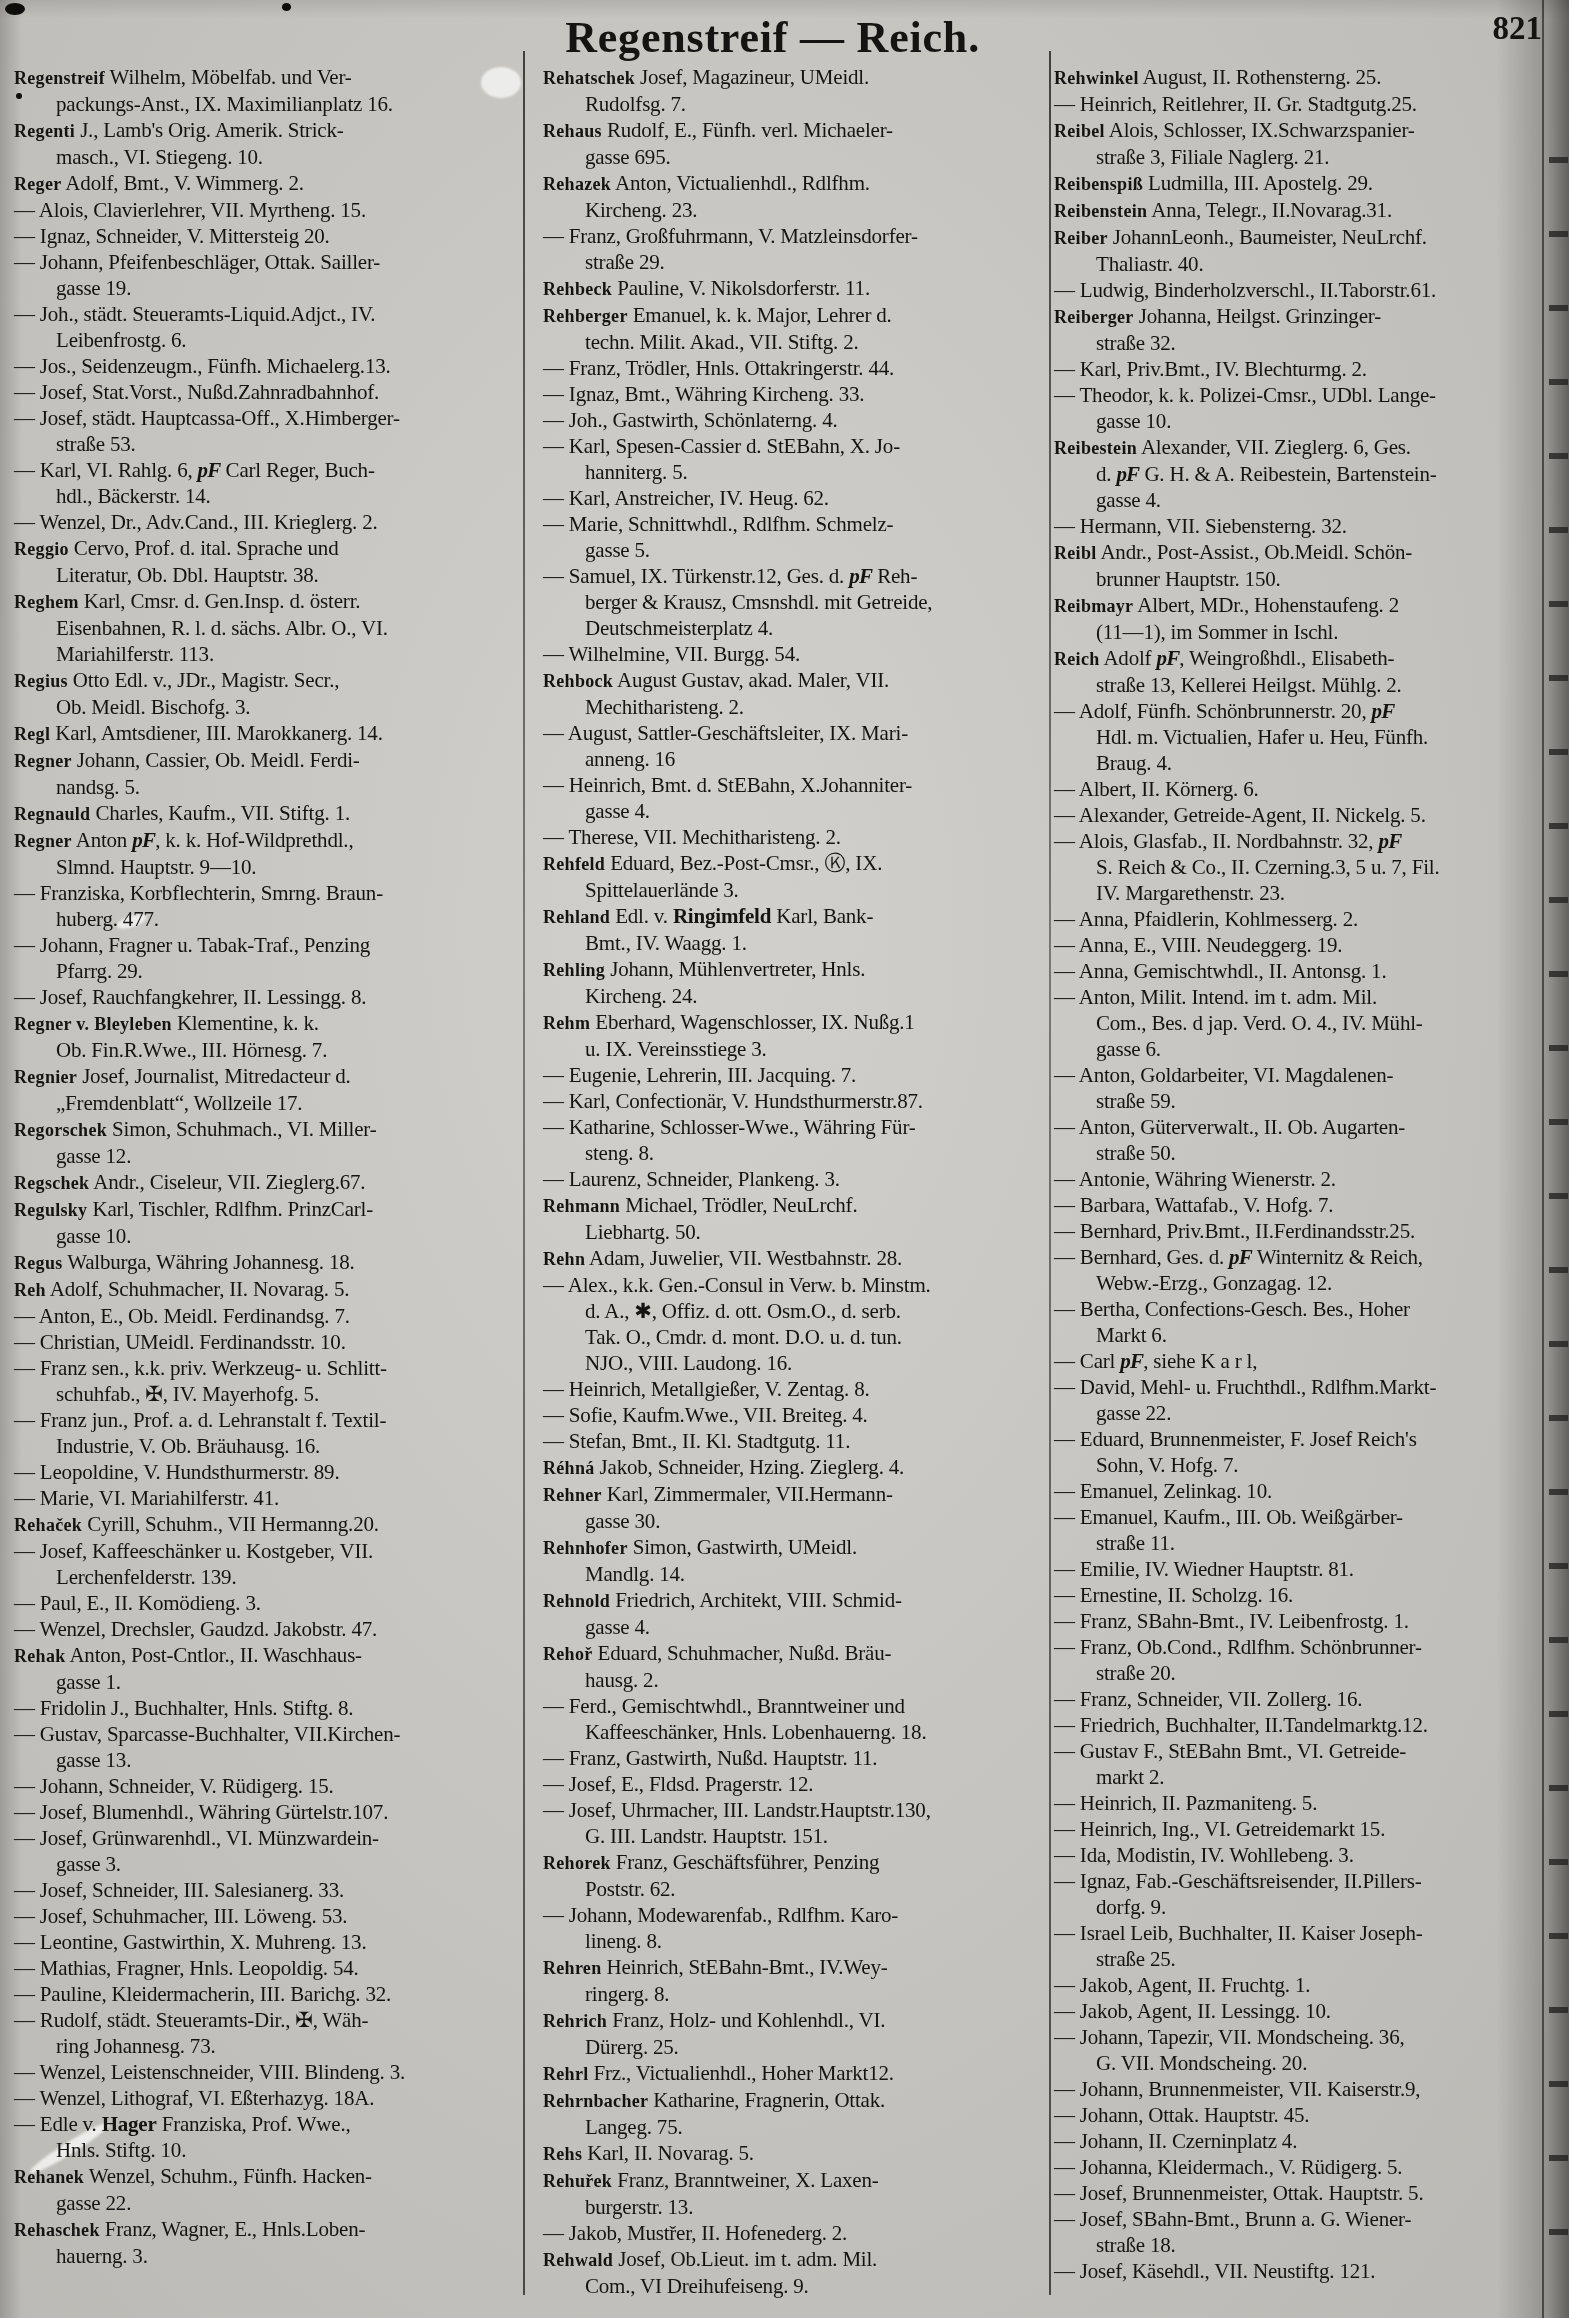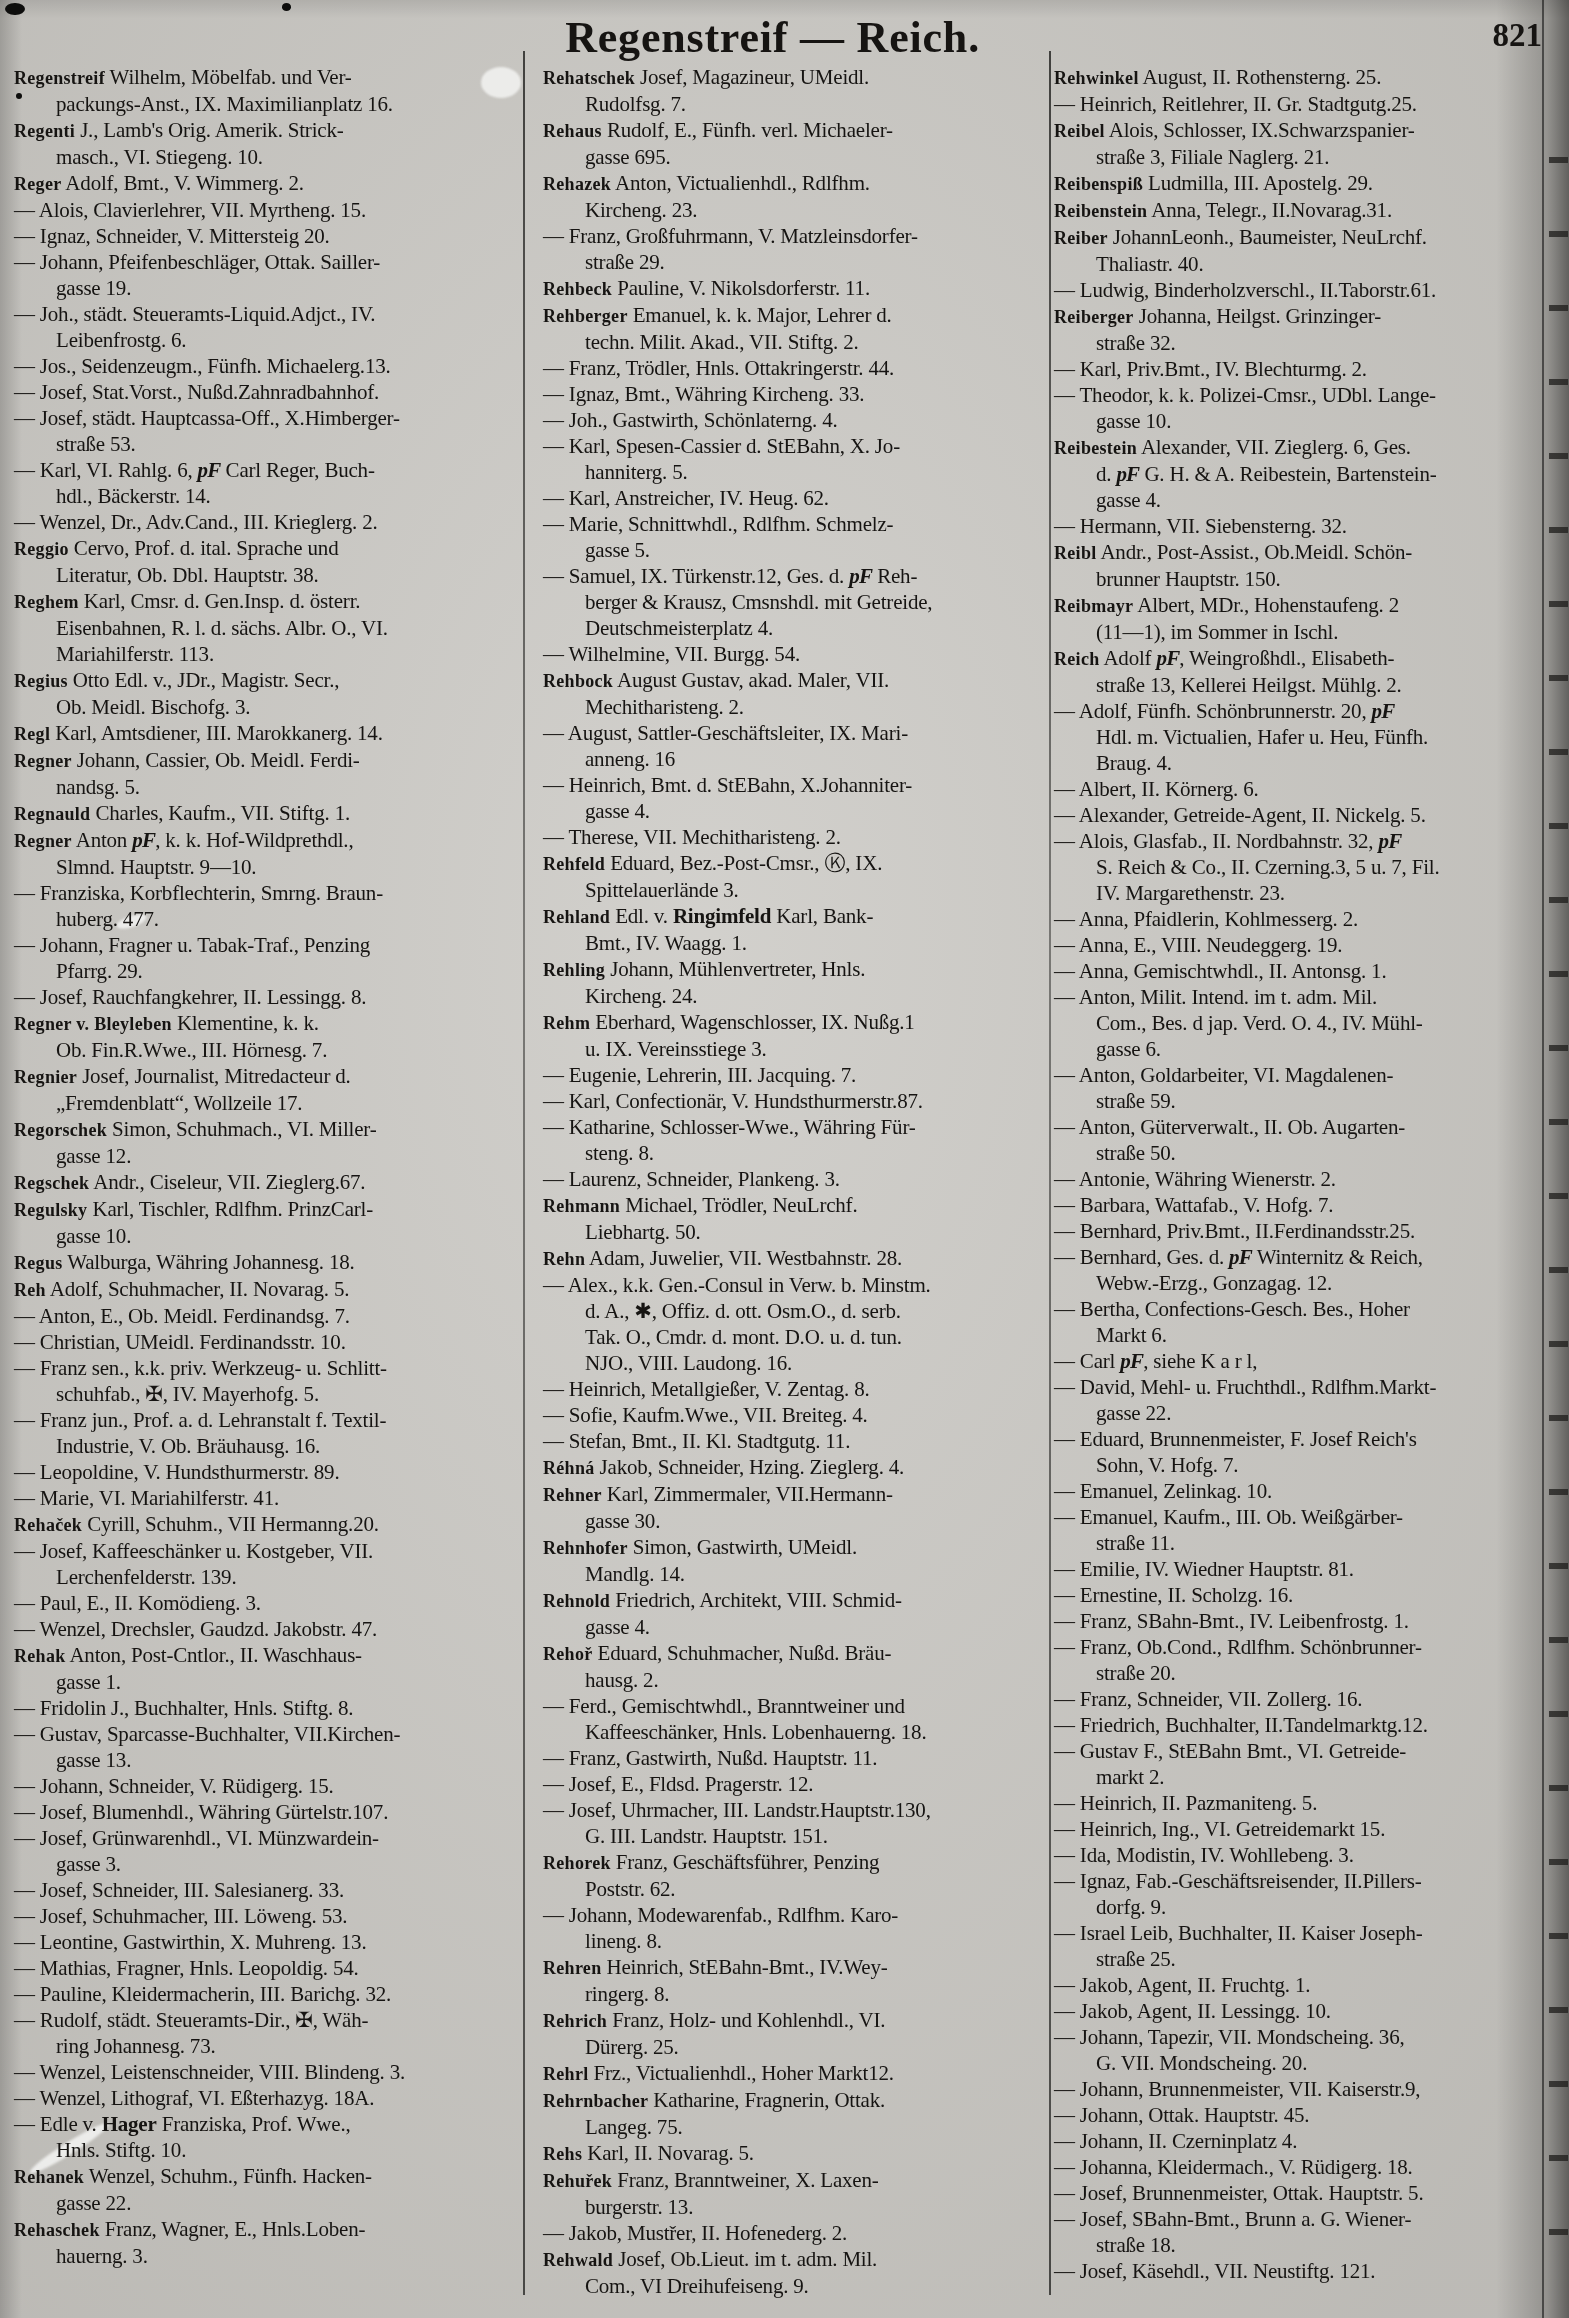--- a/index.html
+++ b/index.html
@@ -16,21 +16,21 @@
       linear-gradient(to left, rgba(0,0,0,.50) 0px, rgba(0,0,0,.22) 23px, rgba(0,0,0,0) 74px),
       linear-gradient(to bottom, rgba(0,0,0,.10) 0px, rgba(0,0,0,0) 18.6px),
       radial-gradient(ellipse at 45% 40%, rgba(255,255,255,.18), rgba(0,0,0,.06) 90%),
       #c8c6c1;
   }
   .header-title{
     position:absolute;top:12.4px;left:50%;transform:translateX(-53%);
     font-size:44px;font-weight:bold;letter-spacing:0.8px;white-space:nowrap;
   }
   .page-number{
-    position:absolute;top:17px;right:28px;font-size:33px;font-weight:bold;
+    position:absolute;top:10px;right:28px;font-size:33px;font-weight:bold;
     font-family:"Liberation Serif","DejaVu Serif",serif;
   }
   .col{position:absolute;top:64px;}
   .col-1{left:14px;width:503px;}
   .col-2{left:543px;width:504px;}
   .col-3{left:1054px;width:484px;}
   .line{
     font-size:21px;line-height:26px;white-space:nowrap;
     letter-spacing:-0.2px;
   }
@@ -329,19 +329,19 @@
     <div class="line ind">dorfg. 9.</div>
     <div class="line">— Israel Leib, Buchhalter, II. Kaiser Joseph-</div>
     <div class="line ind">straße 25.</div>
     <div class="line">— Jakob, Agent, II. Fruchtg. 1.</div>
     <div class="line">— Jakob, Agent, II. Lessingg. 10.</div>
     <div class="line">— Johann, Tapezir, VII. Mondscheing. 36,</div>
     <div class="line ind">G. VII. Mondscheing. 20.</div>
     <div class="line">— Johann, Brunnenmeister, VII. Kaiserstr.9,</div>
     <div class="line">— Johann, Ottak. Hauptstr. 45.</div>
     <div class="line">— Johann, II. Czerninplatz 4.</div>
-    <div class="line">— Johanna, Kleidermach., V. Rüdigerg. 18.</div>
+    <div class="line">— Johanna, Kleidermach., V. Rüdigerg. 5.</div>
     <div class="line">— Josef, Brunnenmeister, Ottak. Hauptstr. 5.</div>
     <div class="line">— Josef, SBahn-Bmt., Brunn a. G. Wiener-</div>
     <div class="line ind">straße 18.</div>
     <div class="line">— Josef, Käsehdl., VII. Neustiftg. 121.</div>
   </div>
 
 
 </body></html>

